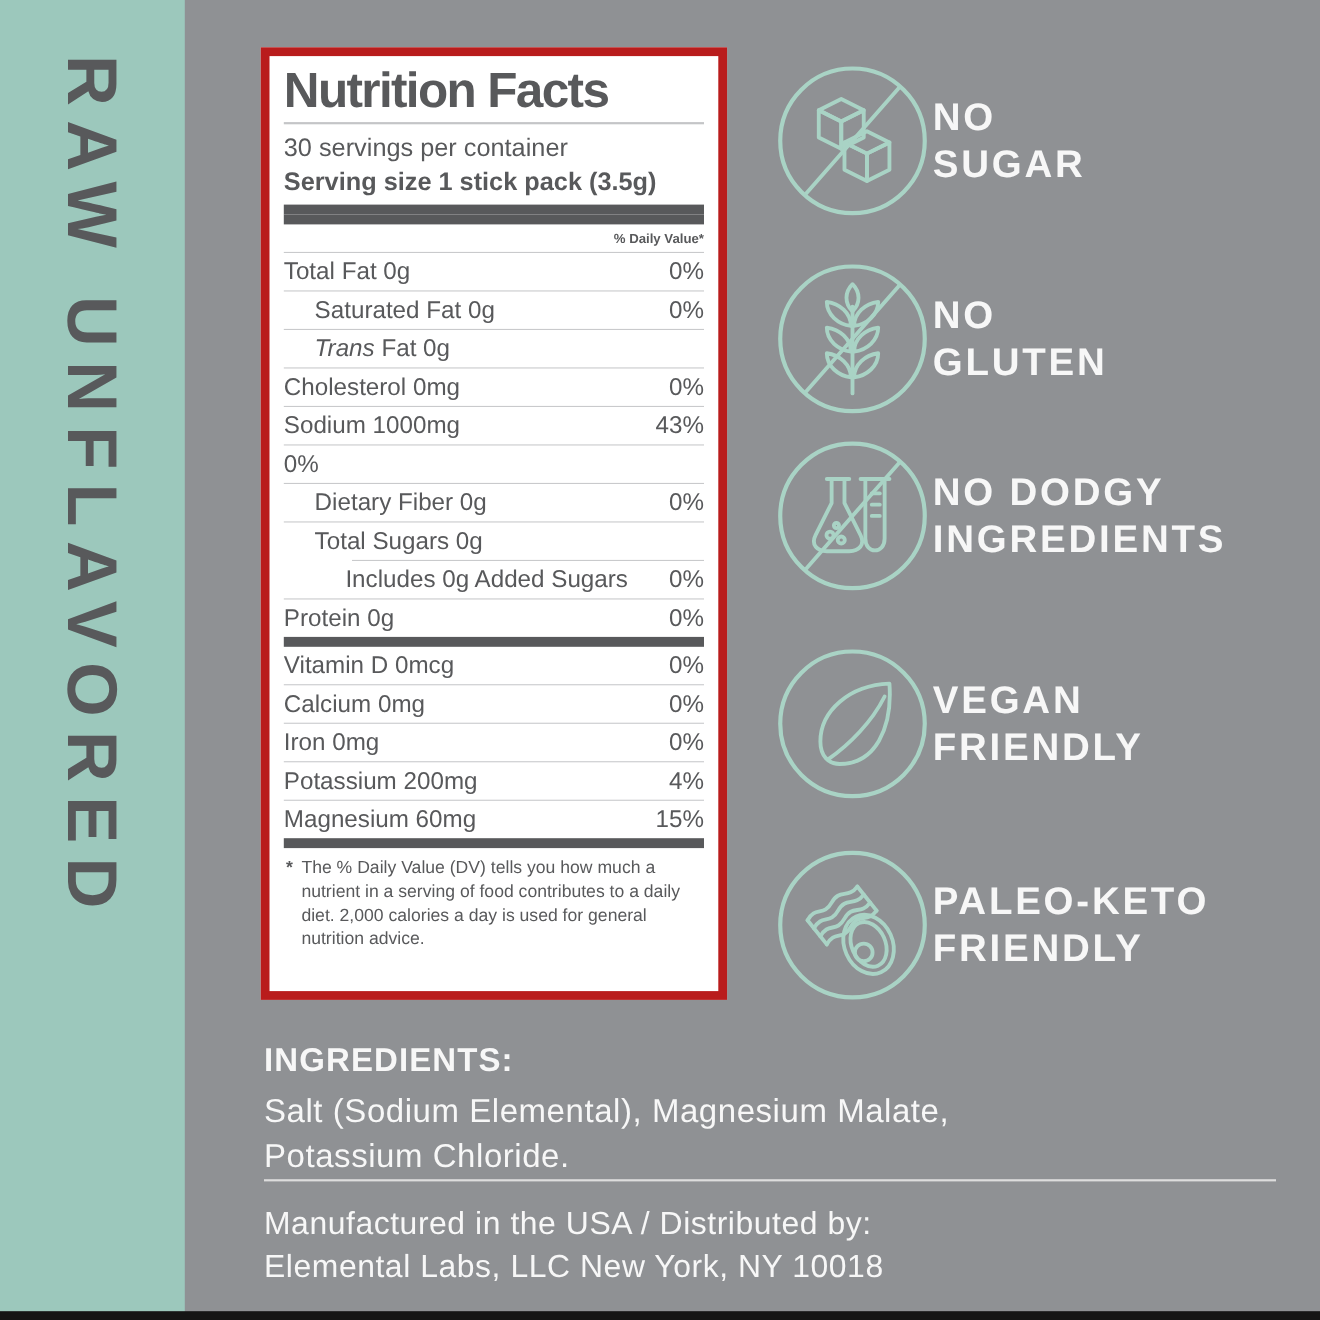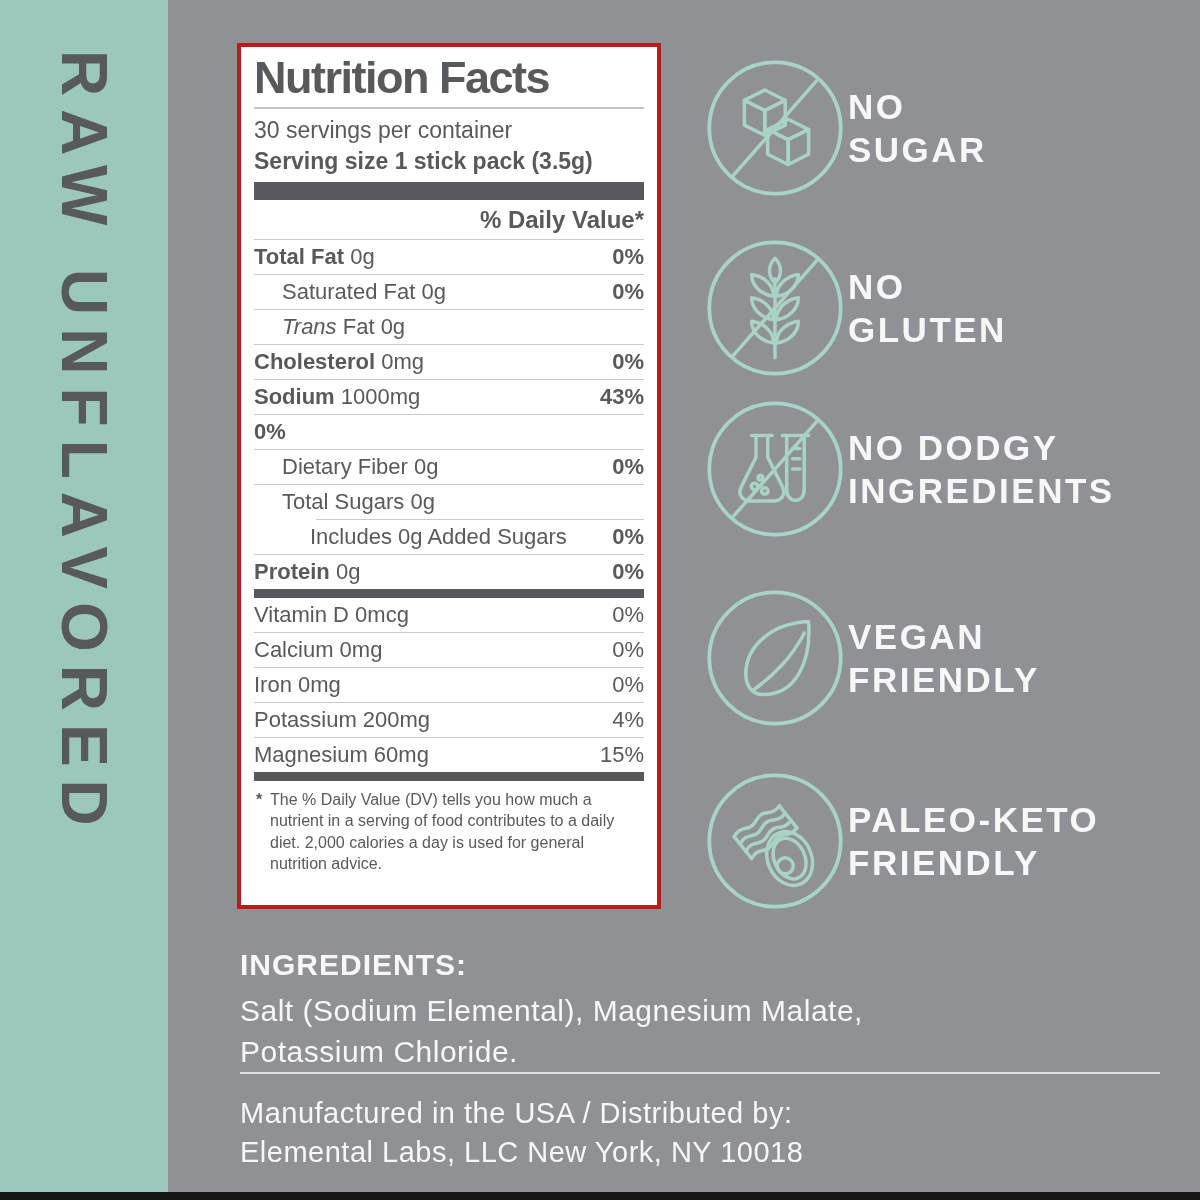--- a/index.html
+++ b/index.html
@@ -23,41 +23,41 @@
   .mint-strip{position:absolute;left:0;top:0;width:168px;height:1200px;background:var(--mint);}
   .vertical-title{
     position:absolute;top:50px;left:50%;transform:translateX(-50%);
     writing-mode:vertical-rl;
     font-size:64px;font-weight:bold;letter-spacing:13px;
     color:var(--ink);white-space:nowrap;
   }
   
   .label-box{
     position:absolute;left:237px;top:43px;width:424px;height:866px;
-    background:#ffffff;border:4px solid #b91c1c;
+    background:#ffffff;border:8px solid #b91c1c;
     padding:8px 13px 0;color:var(--ink);overflow:hidden;
   }
   .nf-title{font-size:45px;font-weight:bold;letter-spacing:-1.5px;line-height:1.04;}
   .nf-rule{height:2px;background:#c4c5c7;margin:5px 0 7px;}
   .nf-servings{font-size:23px;padding:1px 0 3px;}
   .nf-serving-size{font-size:23px;font-weight:bold;padding:1px 0 7px;}
   .thickbar{height:9px;background:var(--ink);}
   .nf-cal-section{position:relative;padding:7px 0 6px;}
   .nf-amount{font-size:20px;font-weight:bold;}
   .nf-cal-label{font-size:42px;font-weight:bold;line-height:1.0;margin-top:2px;}
   .nf-cal-value{position:absolute;right:0;top:4px;font-size:74px;font-weight:bold;line-height:0.88;}
-  .nf-dv-header{text-align:right;font-size:24px;font-weight:bold;padding:6px 0 5px;}
+  .nf-dv-header{text-align:right;font-size:12px;font-weight:bold;padding:6px 0 5px;}
   .nrow{
     display:flex;justify-content:space-between;align-items:baseline;
     font-size:22px;padding:4px 0;border-top:1.5px solid var(--rule);
   }
   .nrow.sep-none{border-top:none;gap:20px;}
   .sepline{height:1.5px;background:var(--rule);}
   .sepline.ind{margin-left:62px;}
-  .b{font-weight:bold;}
+  .b{font-weight:normal;}
   .nf-foot{display:flex;font-size:16px;line-height:1.32;padding:8px 2px 0;}
   .nf-foot .marker{width:14px;flex:none;font-weight:bold;}
   
   .badge{position:absolute;left:702px;display:flex;align-items:center;height:146px;}
   .badge-icon{width:146px;height:146px;flex:none;}
   .badge-icon svg{width:100%;height:100%;}
   .badge-icon svg *{stroke:var(--icon-stroke);fill:none;stroke-width:2.4;stroke-linecap:round;stroke-linejoin:round;}
   .badge-icon svg circle.ring{stroke-width:2.6;}
   .badge-text{
     color:var(--text-white);

